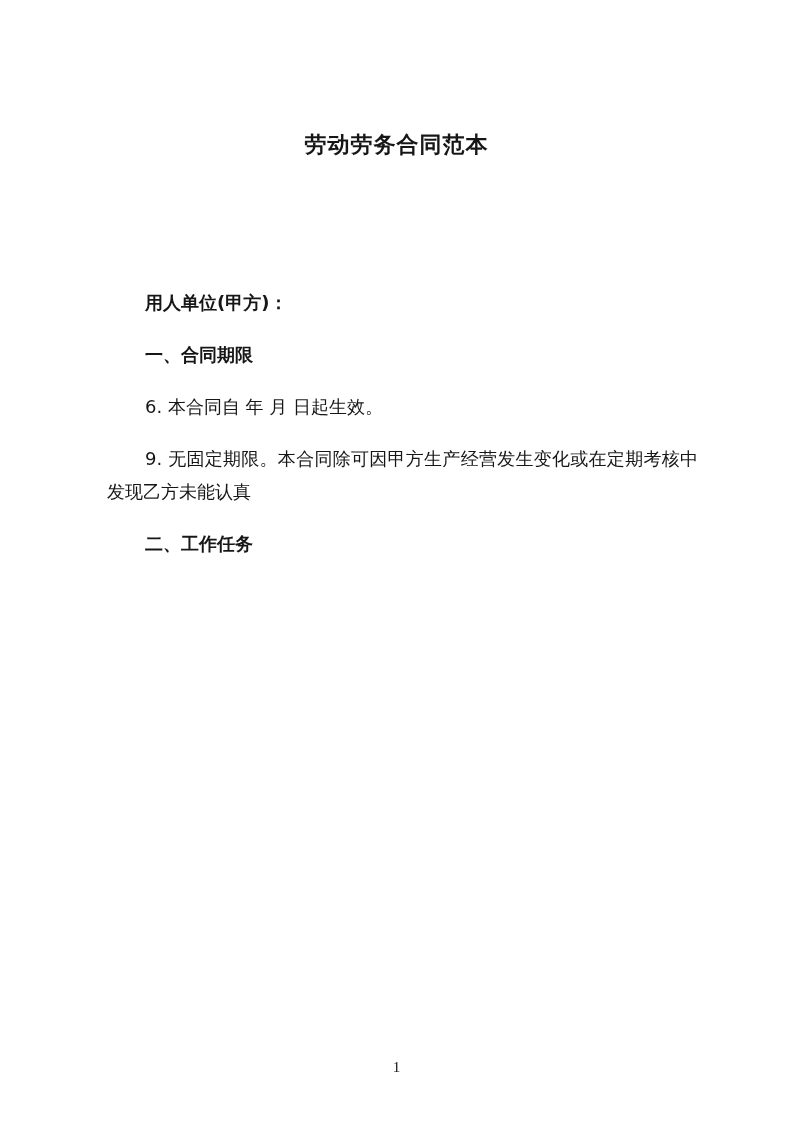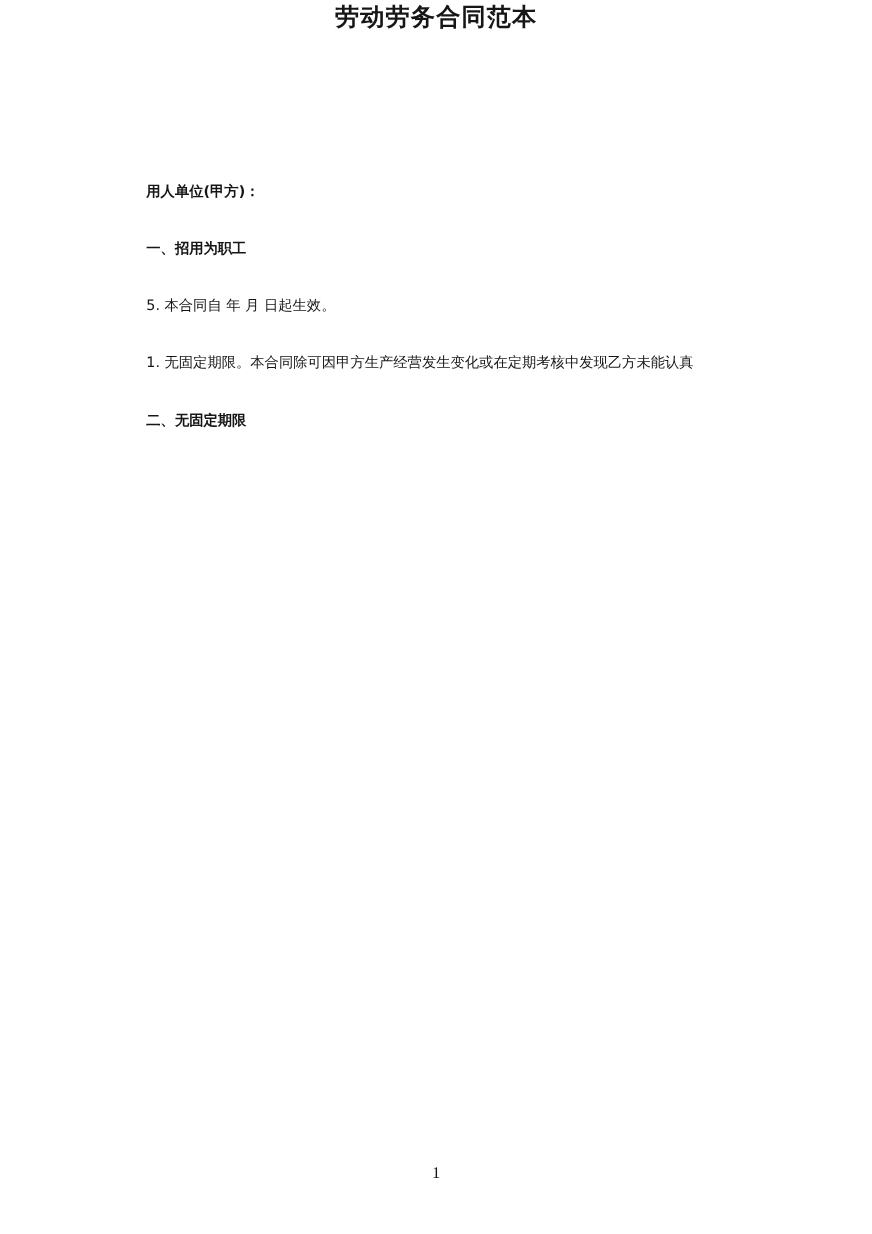--- a/index.html
+++ b/index.html
@@ -13,29 +13,30 @@
     height: 1122px;
     background: #ffffff;
     box-sizing: border-box;
     padding: 0 95px;
     overflow: hidden;
     font-family: "DejaVu Sans", sans-serif;
     color: #161616;
   }
   .doc-title {
     margin: 0;
+    padding-top: 128px;
     font-size: 22px;
     line-height: 34px;
     font-weight: bold;
     text-align: center;
     letter-spacing: 1px;
   }
   .para {
-    margin: 0 0 19px 0;
-    font-size: 13px;
+    margin: 0 0 19px 12px;
+    font-size: 18px;
     line-height: 33px;
     text-align: justify;
     text-indent: 38px;
   }
   .para.first-after-title {
     margin-top: 124px;
   }
   .para.label,
   .para.heading {
     font-weight: bold;
@@ -57,27 +58,27 @@
 
 <div class="page">
 
   <h1 class="doc-title">劳动劳务合同范本</h1>
 
   <p class="para label first-after-title">用人单位(甲方)：</p>
 
 
 
 
-  <p class="para heading">一、招用为职工</p>
+  <p class="para heading">一、合同期限</p>
 
-  <p class="para">5. 本合同自 年 月 日起生效。</p>
+  <p class="para">6. 本合同自 年 月 日起生效。</p>
 
 
-  <p class="para">1. 无固定期限。本合同除可因甲方生产经营发生变化或在定期考核中发现乙方未能认真</p>
+  <p class="para">9. 无固定期限。本合同除可因甲方生产经营发生变化或在定期考核中发现乙方未能认真</p>
 
 
 
-  <p class="para heading">二、无固定期限</p>
+  <p class="para heading">二、工作任务</p>
 
 
   <div class="page-number">1</div>
 
 </div>
 
 </body></html>

